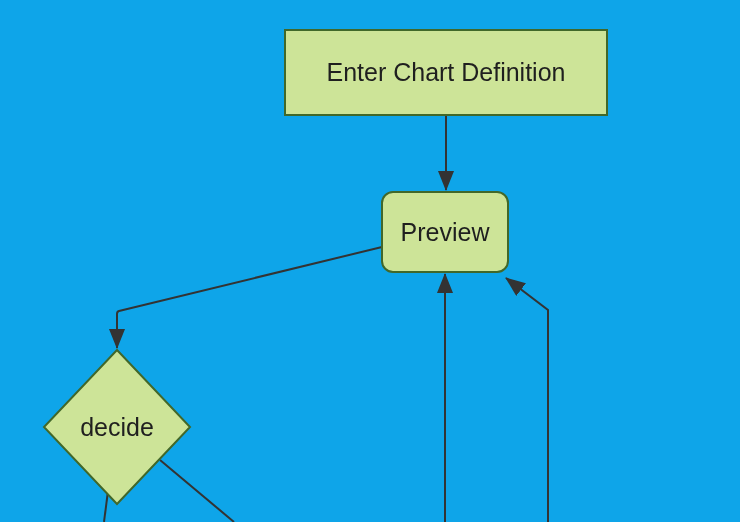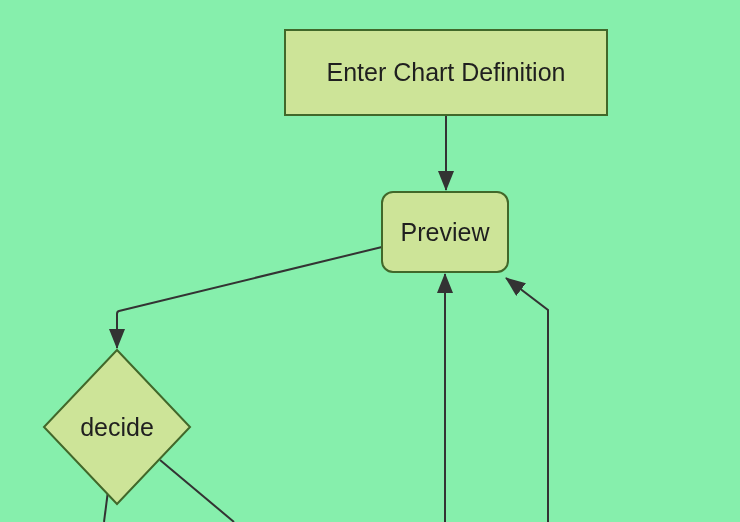--- a/index.html
+++ b/index.html
@@ -6,21 +6,21 @@
     margin: 0;
     padding: 0;
     background: #ffffff;
     font-family: "Liberation Sans", "DejaVu Sans", sans-serif;
   }
   .canvas {
     position: relative;
     width: 740px;
     height: 522px;
     overflow: hidden;
-    background: #86efac;
+    background: #0ea5e9;
   }
   svg { display: block; }
   .edge {
     fill: none;
     stroke: #333333;
     stroke-width: 2;
   }
   .node-shape {
     fill: #cde498;
     stroke: #41682a;

